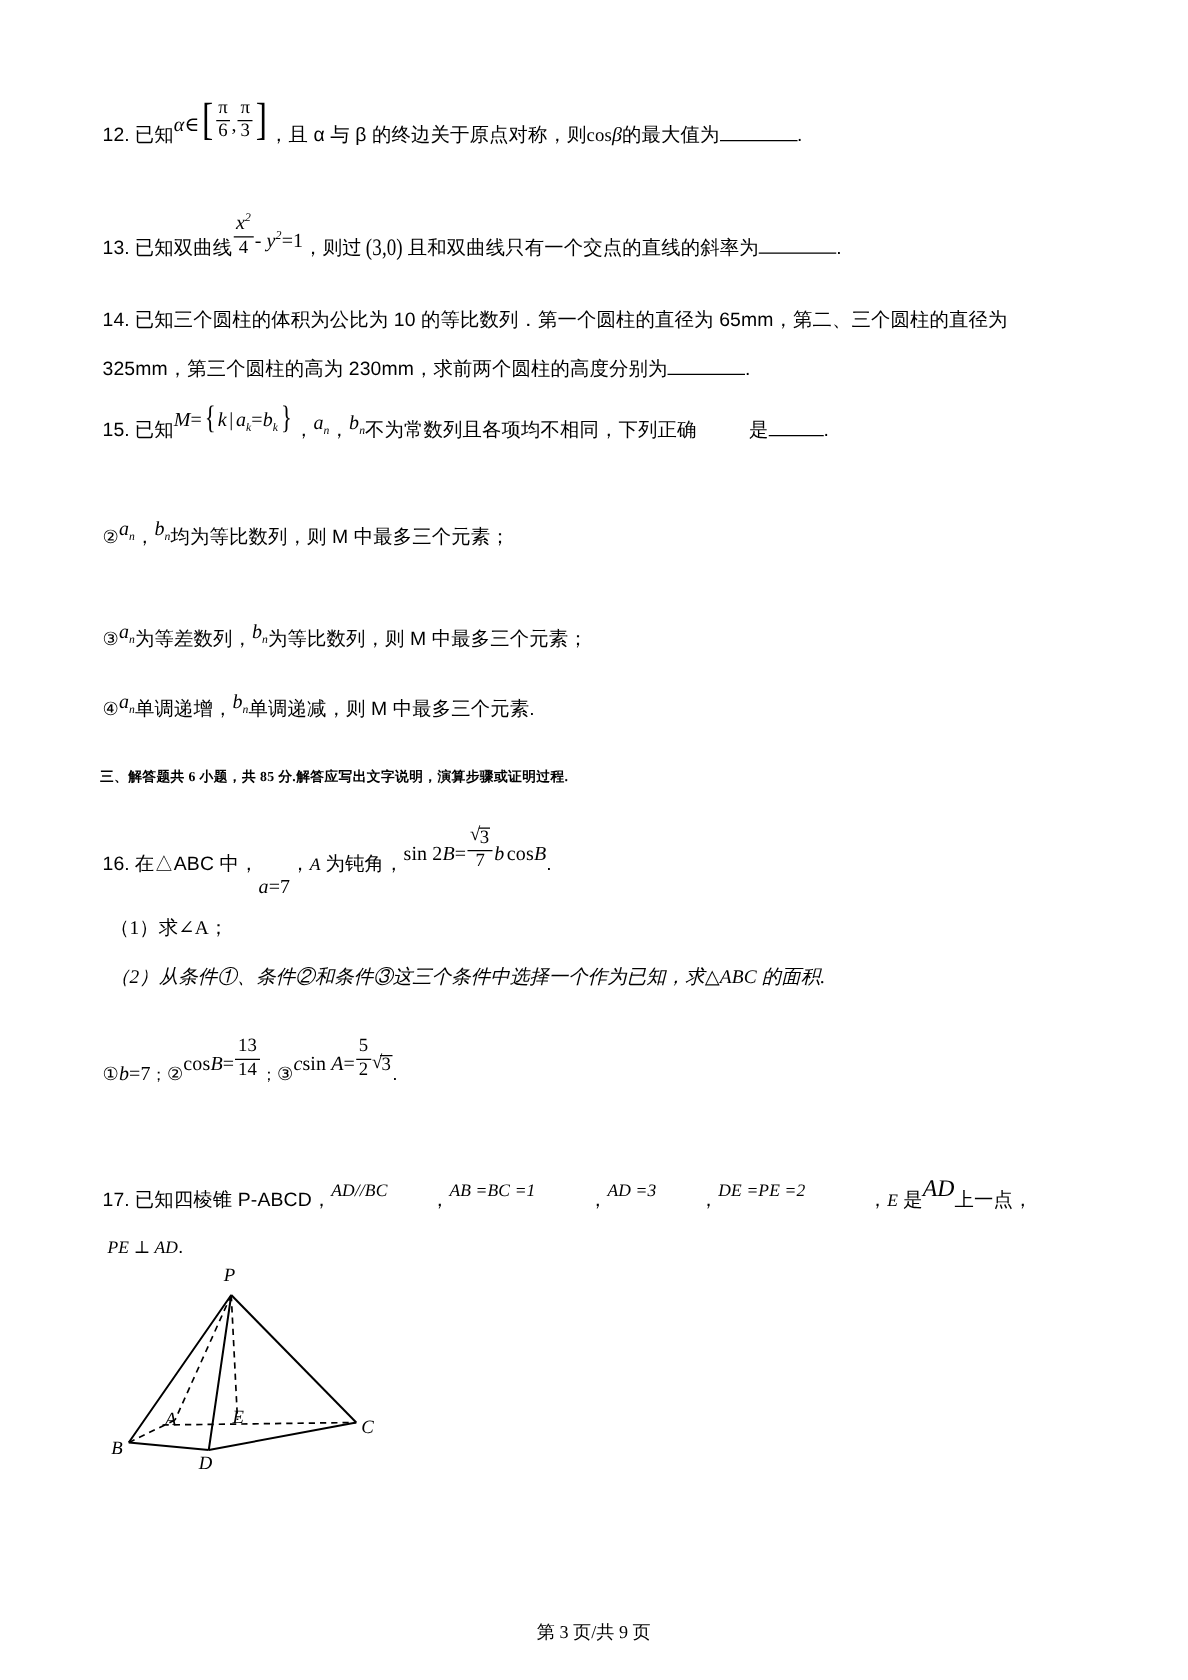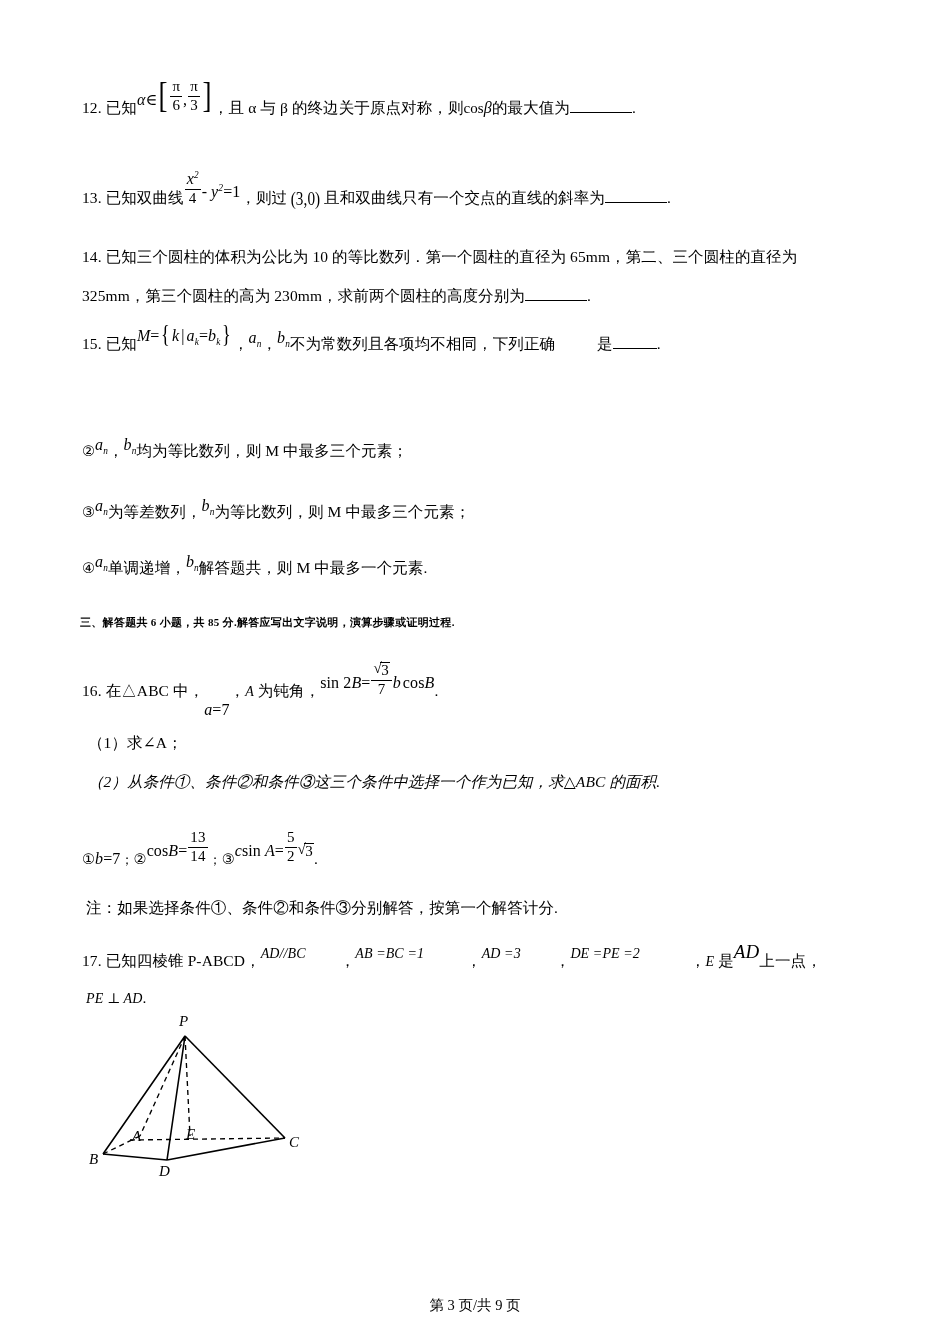--- a/index.html
+++ b/index.html
@@ -23,21 +23,21 @@
     height: 1344px;
   }
   
   .line {
     position: absolute;
     font-size: 15.5px;
     line-height: 1.05;
     white-space: nowrap;
     letter-spacing: 0.1px;
   }
-  .cn { font-family: Liberation Serif, serif; margin-top: 46px; }
+  .cn { font-family: Liberation Sans, sans-serif; margin-top: 46px; }
   .bold { font-weight: bold; font-size: 11px; letter-spacing: 0.3px; }
 
   
   .mi {
     font-family: "Liberation Serif", "DejaVu Serif", serif;
     font-style: italic;
     font-size: 16px;
   }
   .mn {
     font-family: "Liberation Serif", "DejaVu Serif", serif;
@@ -196,49 +196,48 @@
   <div class="line" style="left:82px; top:288px;">
     <span class="cn">325mm，第三个圆柱的高为 230mm，求前两个圆柱的高度分别为</span><span class="blank b-long"></span><span class="cn">.</span>
   </div>
 
   <div class="line" style="left:82px; top:336px;">
     <span class="cn">15.</span>
     <span class="cn">已知</span><span class="mathbox raise"><span class="mi">M</span><span class="mn">=</span><span class="brace">{</span><span class="mi">k</span><span class="mn" style="padding:0 2px;">|</span><span class="mi">a</span><sub class="sm">k</sub><span class="mn">=</span><span class="mi">b</span><sub class="sm">k</sub><span class="brace">}</span></span><span class="cn">，</span><span class="mathbox raise-sm"><span class="mi">a</span><sub class="sm">n</sub></span><span class="cn">，</span><span class="mathbox raise-sm"><span class="mi">b</span><sub class="sm">n</sub></span><span class="cn">不为常数列且各项均不相同，下列正确</span><span style="display:inline-block; width:42px;"></span><span class="cn">是</span><span class="blank b-short"></span><span class="cn">.</span>
   </div>
 
 
-  <div class="line" style="left:82px; top:443px;">
+  <div class="line" style="left:82px; top:422px;">
     <span class="circnum">②</span><span class="mathbox raise-sm"><span class="mi">a</span><sub class="sm">n</sub></span><span class="cn">，</span><span class="mathbox raise-sm"><span class="mi">b</span><sub class="sm">n</sub></span><span class="cn">均为等比数列，则 M 中最多三个元素；</span>
   </div>
 
   <div class="line" style="left:82px; top:504px;">
     <span class="circnum">③</span><span class="mathbox raise-sm"><span class="mi">a</span><sub class="sm">n</sub></span><span class="cn">为等差数列，</span><span class="mathbox raise-sm"><span class="mi">b</span><sub class="sm">n</sub></span><span class="cn">为等比数列，则 M 中最多三个元素；</span>
   </div>
 
   <div class="line" style="left:82px; top:560px;">
-    <span class="circnum">④</span><span class="mathbox raise-sm"><span class="mi">a</span><sub class="sm">n</sub></span><span class="cn">单调递增，</span><span class="mathbox raise-sm"><span class="mi">b</span><sub class="sm">n</sub></span><span class="cn">解答题共，则 M 中最多一个元素.</span>
+    <span class="circnum">④</span><span class="mathbox raise-sm"><span class="mi">a</span><sub class="sm">n</sub></span><span class="cn">单调递增，</span><span class="mathbox raise-sm"><span class="mi">b</span><sub class="sm">n</sub></span><span class="cn">单调递减，则 M 中最多三个元素.</span>
   </div>
 
   <div class="line bold" style="left:80px; top:617px;">三、解答题共 6 小题，共 85 分.解答应写出文字说明，演算步骤或证明过程.</div>
 
   <div class="line" style="left:82px; top:675px;">
     <span class="cn">16.</span>
     <span class="cn">在△ABC 中，</span><span class="mathbox" style="position:relative; top:18px;"><span class="mi">a</span><span class="mn">=7</span></span><span class="cn">，</span><span class="mi" style="font-size:14px;">A</span>
     <span class="cn">为钝角，</span><span class="mathbox raise"><span class="mn">sin 2</span><span class="mi">B</span><span class="mn">=</span><span class="frac"><span class="num"><span class="sqrt"><span>3</span></span></span><span class="den">7</span></span><span class="mi">b</span><span class="mn" style="padding-left:2px;">cos</span><span class="mi">B</span></span><span class="cn">.</span>
   </div>
 
   <div class="line" style="left:88px; top:735px;">（1）求∠A；</div>
   <div class="line" style="left:88px; top:774px;font-style:italic;">（2）从条件①、条件②和条件③这三个条件中选择一个作为已知，求△ABC 的面积.</div>
 
   <div class="line" style="left:82px; top:843px;">
     <span class="circnum">①</span><span class="mi">b</span><span class="mn">=7</span><span class="cn" style="font-size:13px;">；</span><span class="circnum">②</span><span class="mathbox raise"><span class="mn">cos</span><span class="mi">B</span><span class="mn">=</span><span class="frac"><span class="num">13</span><span class="den">14</span></span></span><span class="cn" style="font-size:13px;">；</span><span class="circnum">③</span><span class="mathbox raise"><span class="mi">c</span><span class="mn">sin</span>
       <span class="mi">A</span><span class="mn">=</span><span class="frac"><span class="num">5</span><span class="den">2</span></span><span class="sqrt" style="font-size:15px;"><span>3</span></span></span><span class="cn">.</span>
   </div>
 
-  <div class="line" style="left:86px; top:900px;">注：如果选择条件①、条件②和条件③分别解答，按第一个解答计分.</div>
 
   <div class="line" style="left:82px; top:950px;">
     <span class="cn">17.</span>
     <span class="cn">已知四棱锥 P-ABCD，</span><span class="mathbox raise" style="font-size:14px; font-style:italic;">AD//BC</span><span style="display:inline-block; width:34px;"></span><span class="cn">，</span><span class="mathbox raise" style="font-size:14px; font-style:italic;">AB =BC =1</span><span style="display:inline-block; width:42px;"></span><span class="cn">，</span><span class="mathbox raise" style="font-size:14px; font-style:italic;">AD =3</span><span style="display:inline-block; width:34px;"></span><span class="cn">，</span><span class="mathbox raise" style="font-size:14px; font-style:italic;">DE =PE =2</span><span style="display:inline-block; width:50px;"></span><span class="cn">，</span><span class="mi" style="font-size:14px;">E</span>
     <span class="cn">是</span><span class="mathbox raise" style="font-size:19px; font-style:italic;">AD</span><span class="cn">上一点，</span>
   </div>
   <div class="line" style="left:86px; top:990px;">
     <span class="mi" style="font-size:14px;">PE ⊥ AD</span><span class="cn">.</span>
   </div>
 

